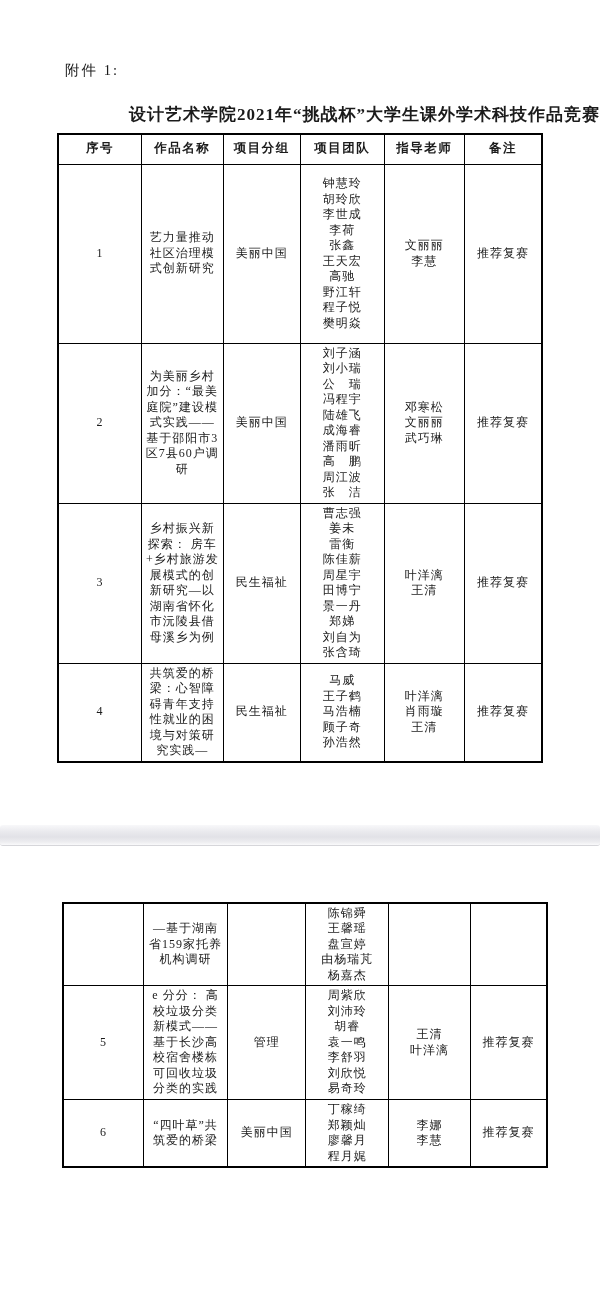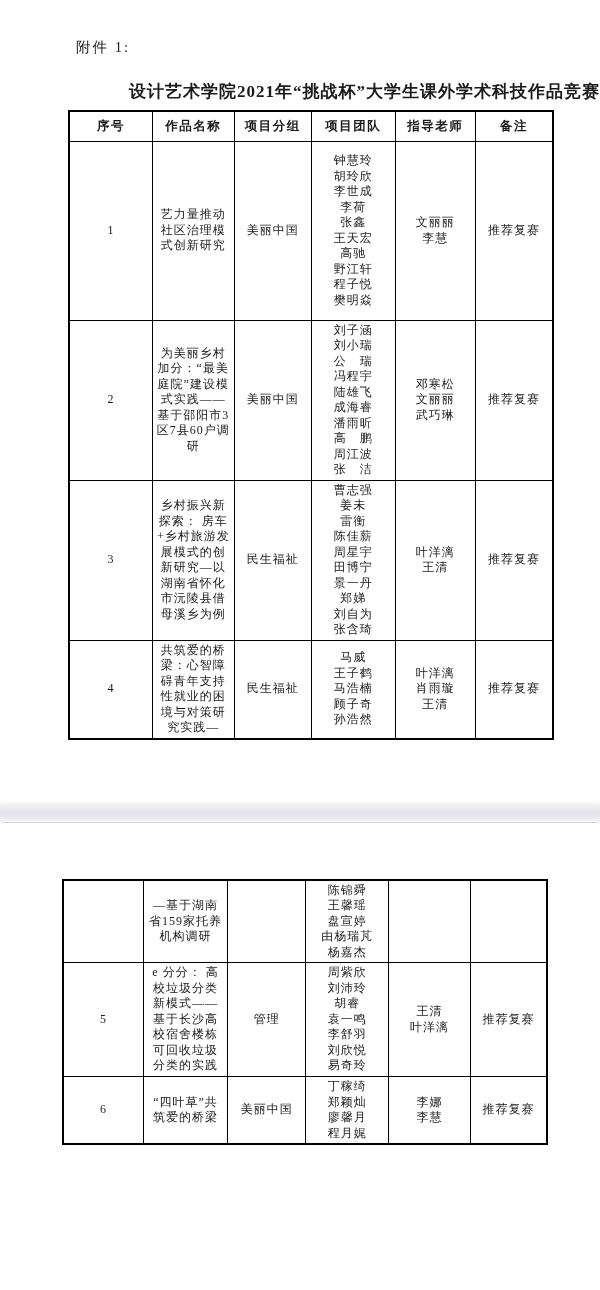--- a/index.html
+++ b/index.html
@@ -7,21 +7,21 @@
     padding: 0;
     background: #ffffff;
   }
   body {
     width: 600px;
     height: 1290px;
     overflow: hidden;
     font-family: "Liberation Serif", "DejaVu Serif", serif;
     color: #1b1b1b;
   }
-  .page1 { padding-top: 38px; margin-left: 11px; }
+  .page1 { padding-top: 61px; }
   .attachment-label {
     margin-left: 65px;
     font-size: 14.5px;
     line-height: 19px;
     letter-spacing: 2px;
   }
   .doc-title {
     margin-top: 20px;
     text-align: right;
     font-size: 17px;
@@ -47,21 +47,21 @@
     letter-spacing: 1px;
     white-space: pre-line;
     word-break: break-all;
     overflow: hidden;
   }
   .results th {
     font-weight: bold;
     font-size: 12.5px;
     letter-spacing: 1.5px;
   }
-  tr.h-head  { height: 30px; }
+  tr.h-head  { height: 30px; font-family: Liberation Mono, monospace; }
   tr.h-r1    { height: 179px; }
   tr.h-r2    { height: 157px; }
   tr.h-r3    { height: 158px; }
   tr.h-r4    { height: 75px; }
   tr.h-r4b   { height: 77px; }
   tr.h-r5    { height: 114px; }
   tr.h-r6    { height: 62px; }
   .page-gap {
     margin-top: 62px;
     height: 20px;

